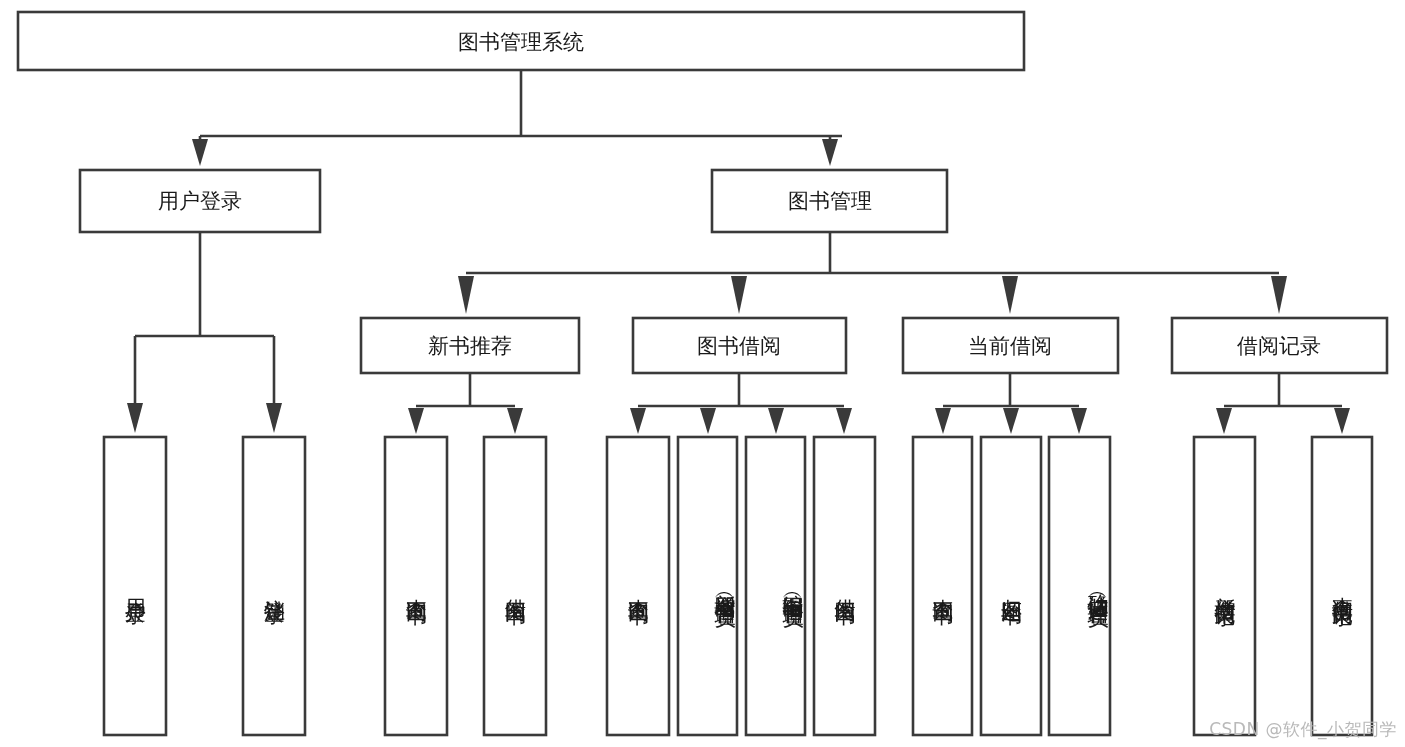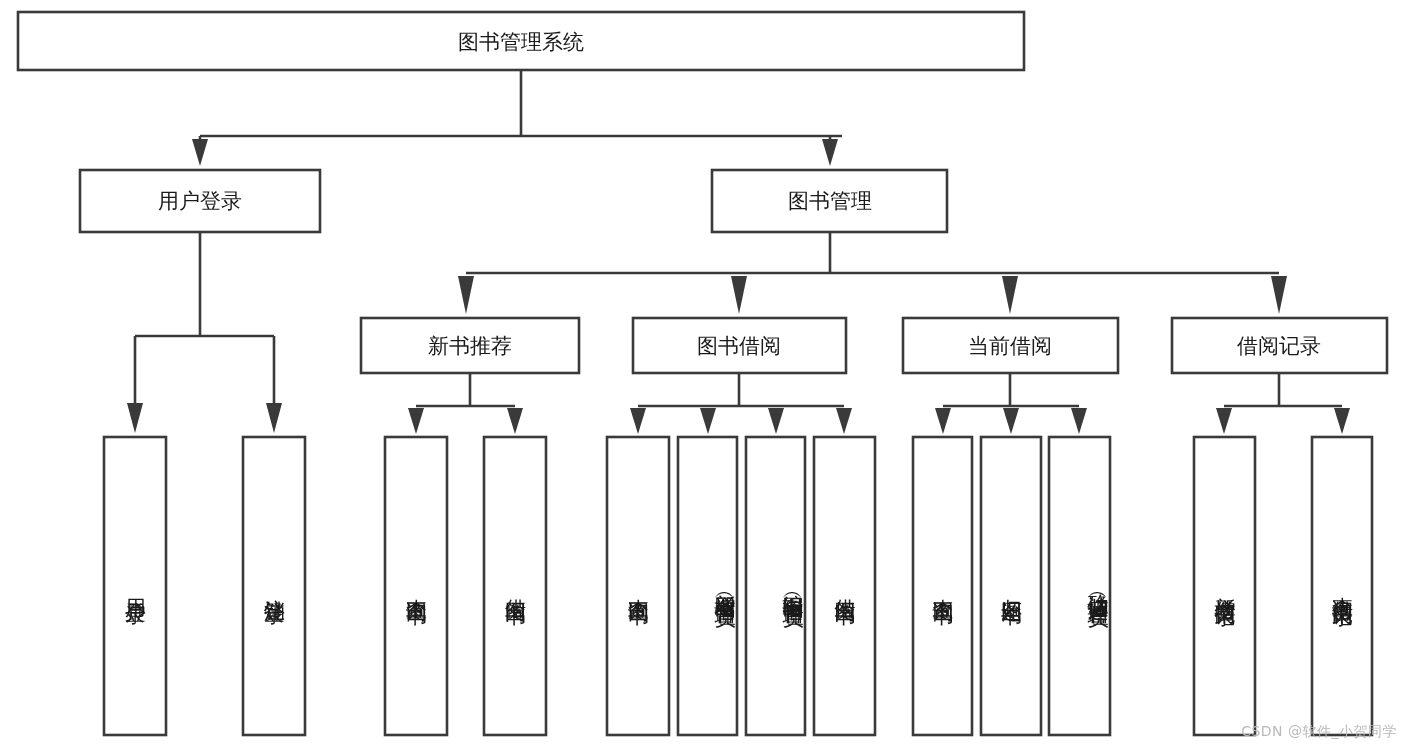--- a/index.html
+++ b/index.html
@@ -62,21 +62,21 @@
     text-align: center;
     white-space: nowrap;
     pointer-events: none;
     user-select: none;
   }
   .watermark {
     position: absolute;
     right: 8px;
     bottom: 6px;
     font-family: "DejaVu Sans", "Liberation Sans", sans-serif;
-    font-size: 14px;
+    font-size: 17px;
     color: #b9b9b9;
     letter-spacing: 0.5px;
     white-space: nowrap;
   }
 </style>
 </head>
 <body>
 
 <div id="diagram-root">
 

